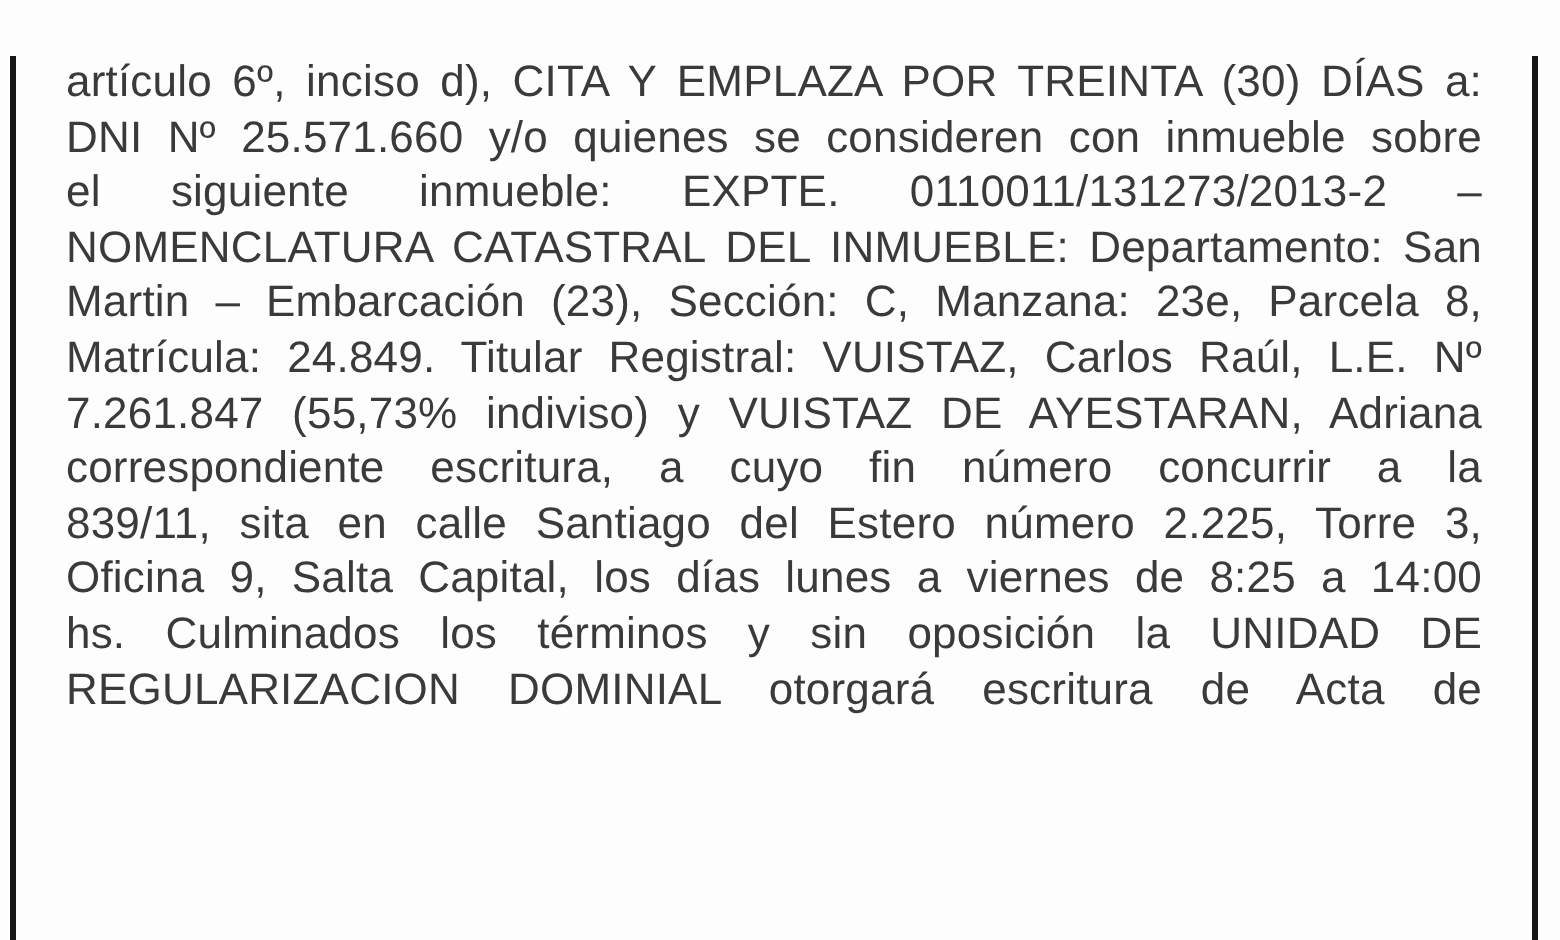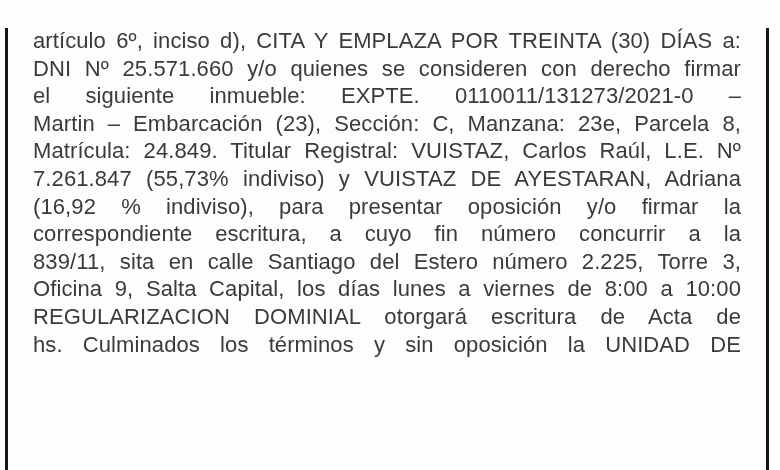--- a/index.html
+++ b/index.html
@@ -40,25 +40,25 @@
     white-space: normal;
     width: 100%;
   }
 </style>
 </head>
 <body>
 
 <div class="notice-block">
   <div class="notice-text">
     <div class="notice-line">artículo 6º, inciso d), CITA Y EMPLAZA POR TREINTA (30) DÍAS a:</div>
-    <div class="notice-line">DNI Nº 25.571.660 y/o quienes se consideren con derecho firmar</div>
-    <div class="notice-line">el siguiente inmueble: EXPTE. 0110011/131273/2021-0 –</div>
+    <div class="notice-line">DNI Nº 25.571.660 y/o quienes se consideren con inmueble sobre</div>
+    <div class="notice-line">el siguiente inmueble: EXPTE. 0110011/131273/2013-2 –</div>
+    <div class="notice-line">NOMENCLATURA CATASTRAL DEL INMUEBLE: Departamento: San</div>
     <div class="notice-line">Martin – Embarcación (23), Sección: C, Manzana: 23e, Parcela 8,</div>
     <div class="notice-line">Matrícula: 24.849. Titular Registral: VUISTAZ, Carlos Raúl, L.E. Nº</div>
     <div class="notice-line">7.261.847 (55,73% indiviso) y VUISTAZ DE AYESTARAN, Adriana</div>
-    <div class="notice-line">(16,92 % indiviso), para presentar oposición y/o firmar la</div>
     <div class="notice-line">correspondiente escritura, a cuyo fin número concurrir a la</div>
     <div class="notice-line">839/11, sita en calle Santiago del Estero número 2.225, Torre 3,</div>
-    <div class="notice-line">Oficina 9, Salta Capital, los días lunes a viernes de 8:00 a 10:00</div>
+    <div class="notice-line">Oficina 9, Salta Capital, los días lunes a viernes de 8:25 a 14:00</div>
+    <div class="notice-line">hs. Culminados los términos y sin oposición la UNIDAD DE</div>
     <div class="notice-line">REGULARIZACION DOMINIAL otorgará escritura de Acta de</div>
-    <div class="notice-line">hs. Culminados los términos y sin oposición la UNIDAD DE</div>
   </div>
 </div>
 
 </body></html>

